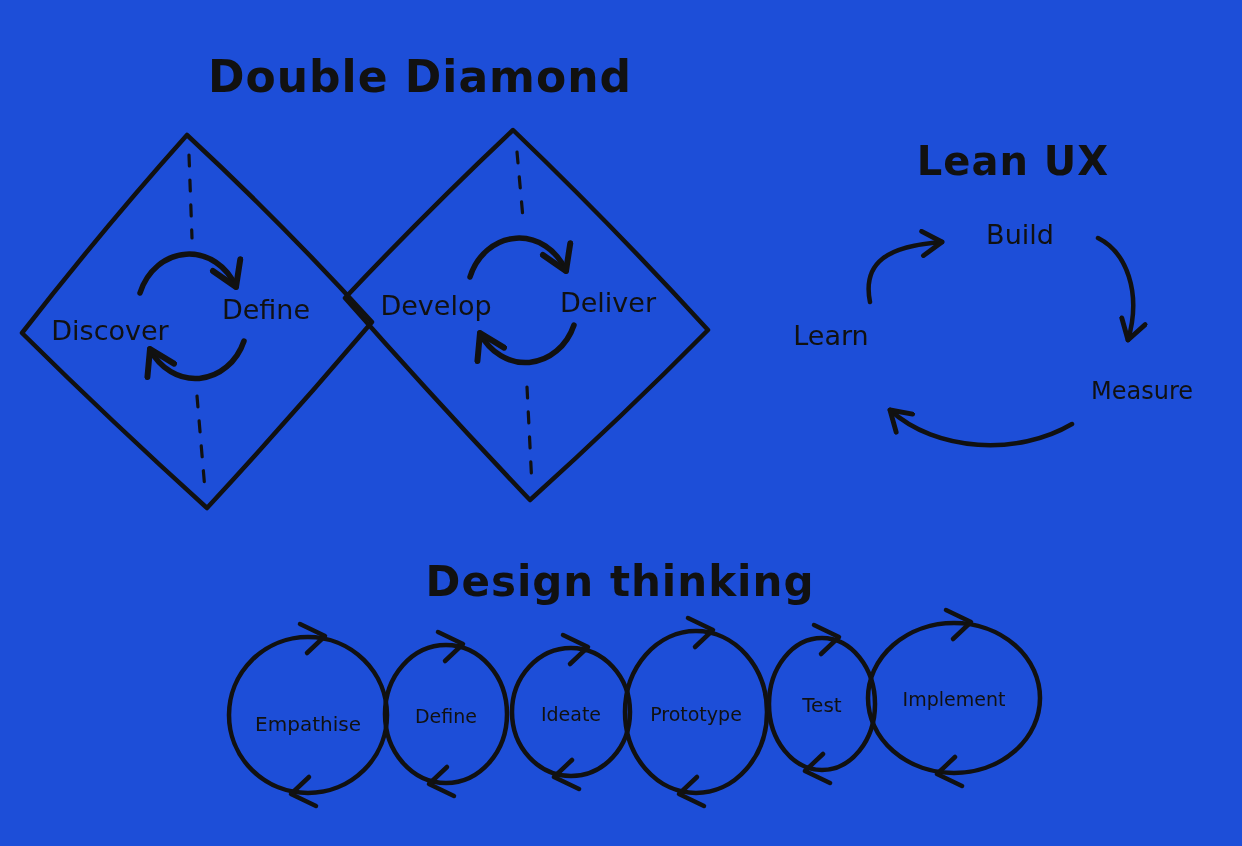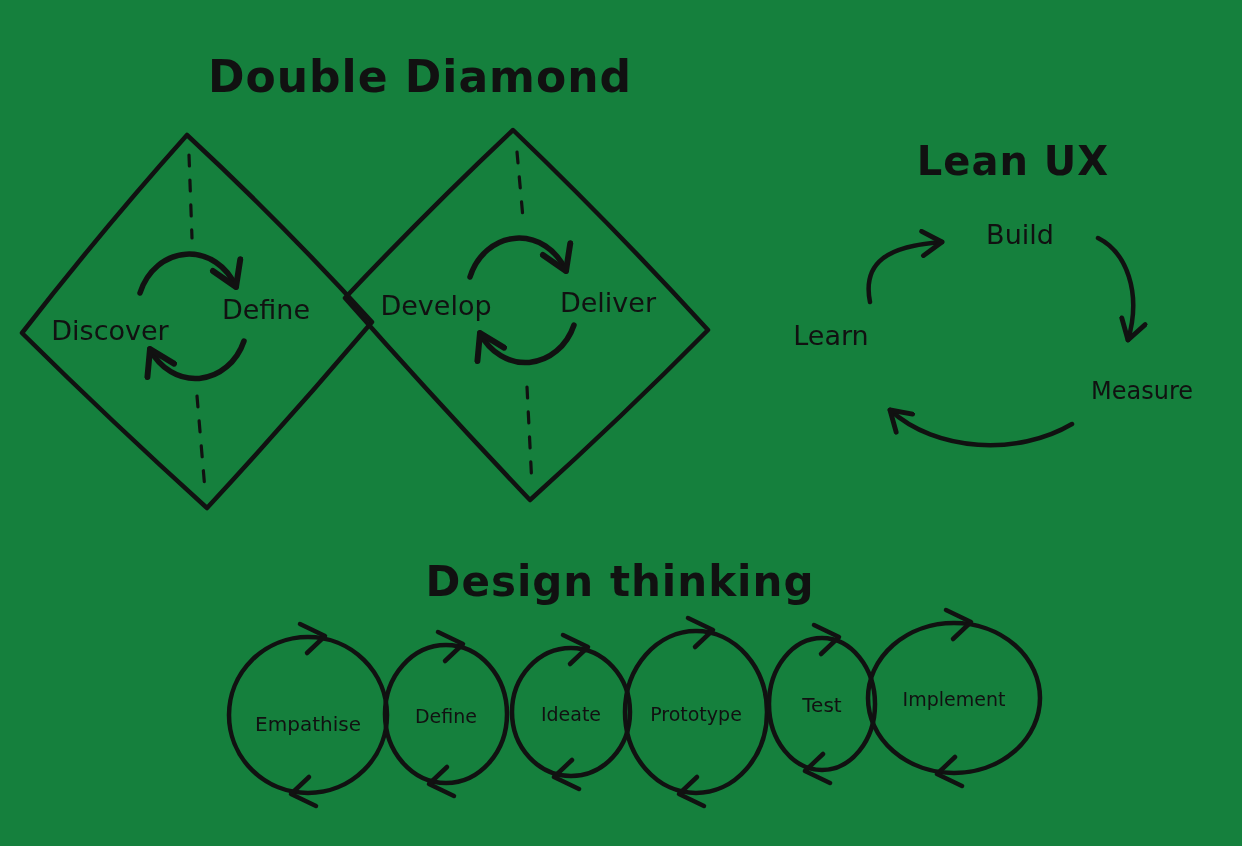--- a/index.html
+++ b/index.html
@@ -4,21 +4,21 @@
 <style>
   html, body {
     margin: 0;
     padding: 0;
     background: #ffffff;
   }
   .canvas-wrap {
     position: relative;
     width: 1242px;
     height: 846px;
-    background: #15803d;
+    background: #1d4ed8;
     overflow: hidden;
     font-family: "DejaVu Sans", sans-serif;
   }
   svg { display: block; }
   .ink-stroke {
     fill: none;
     stroke: #111111;
     stroke-width: 4.5;
     stroke-linecap: round;
     stroke-linejoin: round;

